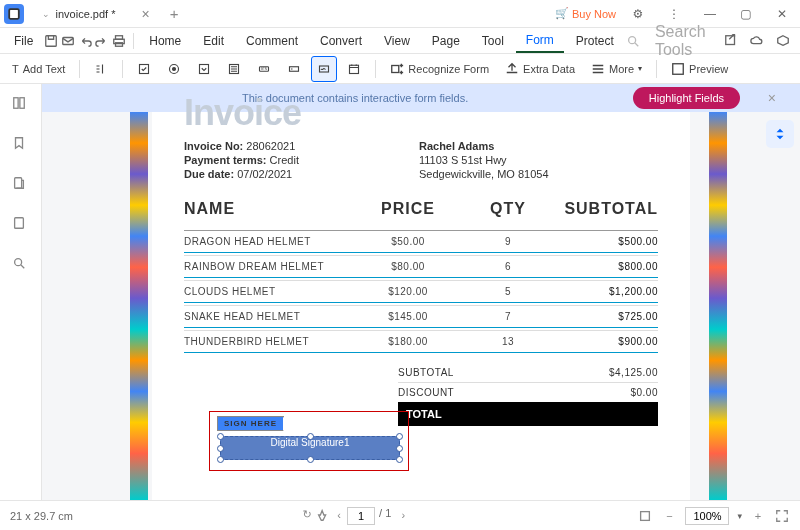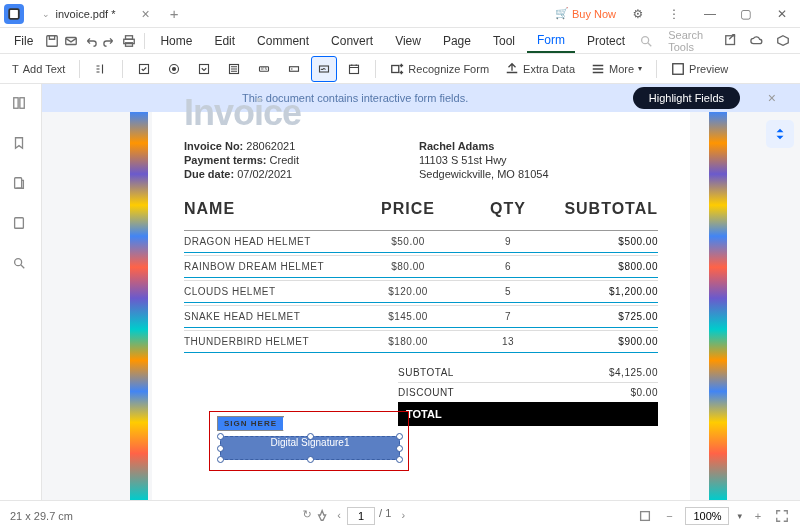--- a/index.html
+++ b/index.html
@@ -17,40 +17,40 @@
 .buy-now{color:#ff6b35;font-size:11px;display:flex;align-items:center;gap:3px}
 .winbtn{width:28px;height:24px;display:flex;align-items:center;justify-content:center;color:#666;cursor:pointer}
 
 
 .menubar{height:26px;display:flex;align-items:center;padding:0 6px;gap:2px;border-bottom:1px solid #e5e5e5}
 .file-btn{padding:4px 8px;font-size:12px}
 .qicon{width:22px;height:22px;display:flex;align-items:center;justify-content:center;color:#666}
 .divider{width:1px;height:16px;background:#ddd;margin:0 4px}
 .menu-item{padding:4px 10px;font-size:12px;cursor:pointer}
 .menu-item.active{color:#0066ff;border-bottom:2px solid #14532d}
-.search-tools{color:#aaa;font-size:11px;margin-left:12px}
+.search-tools{color:#aaa;font-size:16px;margin-left:12px}
 .menubar-right{margin-left:auto;display:flex;gap:4px}
 
 
 .toolbar{height:30px;display:flex;align-items:center;padding:0 6px;gap:4px;border-bottom:1px solid #e5e5e5}
 .tbtn{display:flex;align-items:center;gap:4px;padding:3px 6px;font-size:11px;color:#444;cursor:pointer}
 .tbtn.icon-only{width:26px;height:26px;justify-content:center;border:1px solid transparent;border-radius:3px}
 .tbtn.selected{border:1px solid #0066ff;background:#e8f0ff}
 .dvd{width:1px;height:18px;background:#ddd;margin:0 4px}
 
 
 .main-area{display:flex;height:416px}
 .left-rail{width:42px;border-right:1px solid #e5e5e5;display:flex;flex-direction:column;align-items:center;padding-top:12px;gap:22px}
 .rail-icon{width:18px;height:18px;color:#888}
 .doc-area{flex:1;background:#f5f6f8;position:relative;overflow:hidden}
 
 
 .infobar{height:28px;background:#dae6ff;display:flex;align-items:center;padding:0 60px 0 200px;position:relative}
 .infobar-text{color:#5577aa;font-size:11px;flex:1}
-.highlight-btn{background:#0f172a;color:#fff;padding:5px 16px;border-radius:12px;font-size:11px;cursor:pointer;font-weight:500}
+.highlight-btn{background:#be185d;color:#fff;padding:5px 16px;border-radius:12px;font-size:11px;cursor:pointer;font-weight:500}
 .infobar-close{position:absolute;right:24px;color:#999;cursor:pointer;font-size:14px}
 
 
 .page-wrap{padding:0 50px;position:relative}
 .color-strip{position:absolute;top:0;width:18px;height:388px;background:linear-gradient(180deg,#4285f4 0%,#ff9500 8%,#6a5acd 16%,#ffcc00 24%,#4285f4 32%,#ff6347 40%,#6a5acd 48%,#00cccc 56%,#ff9500 64%,#4285f4 72%,#ffcc00 80%,#ff6347 88%,#00cccc 100%)}
 .cs-left{left:88px}
 .cs-right{right:73px}
 .page{background:#fff;margin:0 60px;height:388px;padding:8px 32px;position:relative}
 .invoice-title{font-size:36px;font-weight:900;color:#c5ced9;letter-spacing:-1px;margin-top:-28px;margin-bottom:6px}
 .meta-row{display:flex;gap:120px;margin-bottom:18px;font-size:11px}

